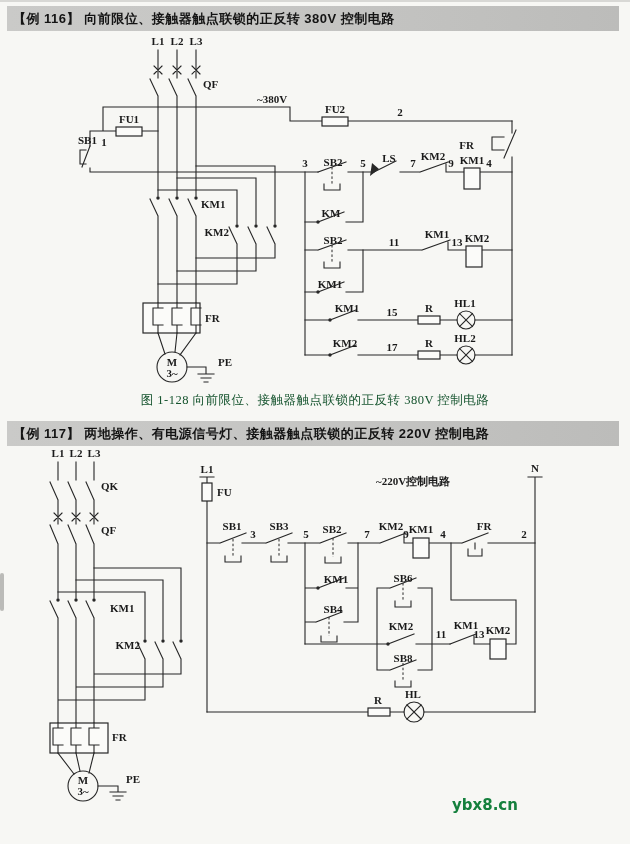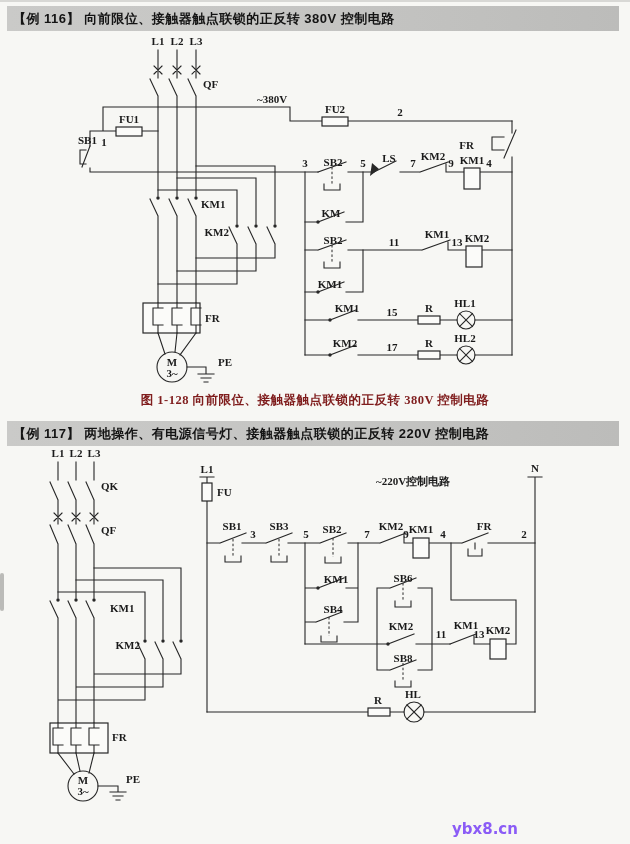--- a/index.html
+++ b/index.html
@@ -6,25 +6,25 @@
   .page{position:relative;width:630px;height:844px;margin:0 auto;background:#f7f7f4;overflow:hidden;
         font-family:"Liberation Serif","DejaVu Serif",serif;color:#1b1b1b;}
   .scan-strip{position:absolute;left:0;top:0;width:630px;height:2px;background:#d8d8d5;}
   .smudge{position:absolute;left:0;top:573px;width:4px;height:38px;background:#8a8a86;opacity:.55;border-radius:2px;}
   .hdr{position:absolute;left:7px;width:606px;height:25px;line-height:25px;padding-left:6px;
        background:linear-gradient(90deg,#cacac8,#c4c4c2 55%,#bcbcba);
        font-family:"Liberation Sans","DejaVu Sans",sans-serif;
        font-weight:bold;font-size:13px;color:#141414;letter-spacing:.5px;}
   #hdr116{top:6px;}
   #hdr117{top:421px;}
-  .cap{position:absolute;left:0;width:630px;text-align:center;font-weight:bold;font-size:12.5px;color:#7f1d1d;letter-spacing:.5px;}
+  .cap{position:absolute;left:0;width:630px;text-align:center;font-weight:normal;font-size:12.5px;color:#14532d;letter-spacing:.5px;}
   #cap128{top:392px;}
   #cap129{top:817px;}
-  .wm{position:absolute;left:452px;top:820px;font-family:"DejaVu Sans","Liberation Sans",sans-serif;
-      font-weight:bold;font-size:15px;color:#8b5cf6;}
+  .wm{position:absolute;left:452px;top:796px;font-family:"DejaVu Sans","Liberation Sans",sans-serif;
+      font-weight:bold;font-size:15px;color:#15803d;}
   svg.diagram{position:absolute;left:0;top:0;width:630px;height:844px;}
   .wire{fill:none;stroke:#272727;stroke-width:1.1;stroke-linecap:square;stroke-linejoin:miter;}
   .dashed{fill:none;stroke:#272727;stroke-width:1;stroke-dasharray:2.5,2.2;}
   .box{fill:#fbfbf9;stroke:#272727;stroke-width:1.2;}
   .dot{fill:#272727;stroke:none;}
   .wedge{fill:#272727;stroke:none;}
   .lblg text{font-family:"Liberation Serif","DejaVu Serif",serif;font-weight:700;font-size:11px;fill:#1a1a1a;}
 </style>
 </head>
 <body>

